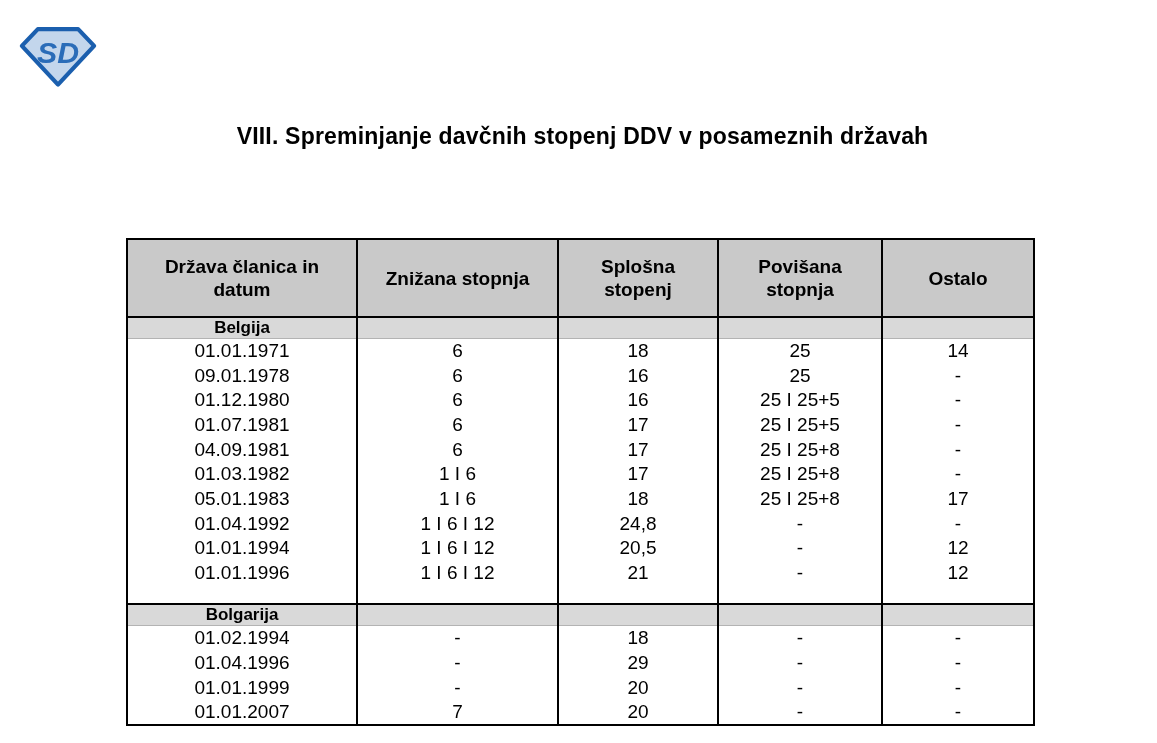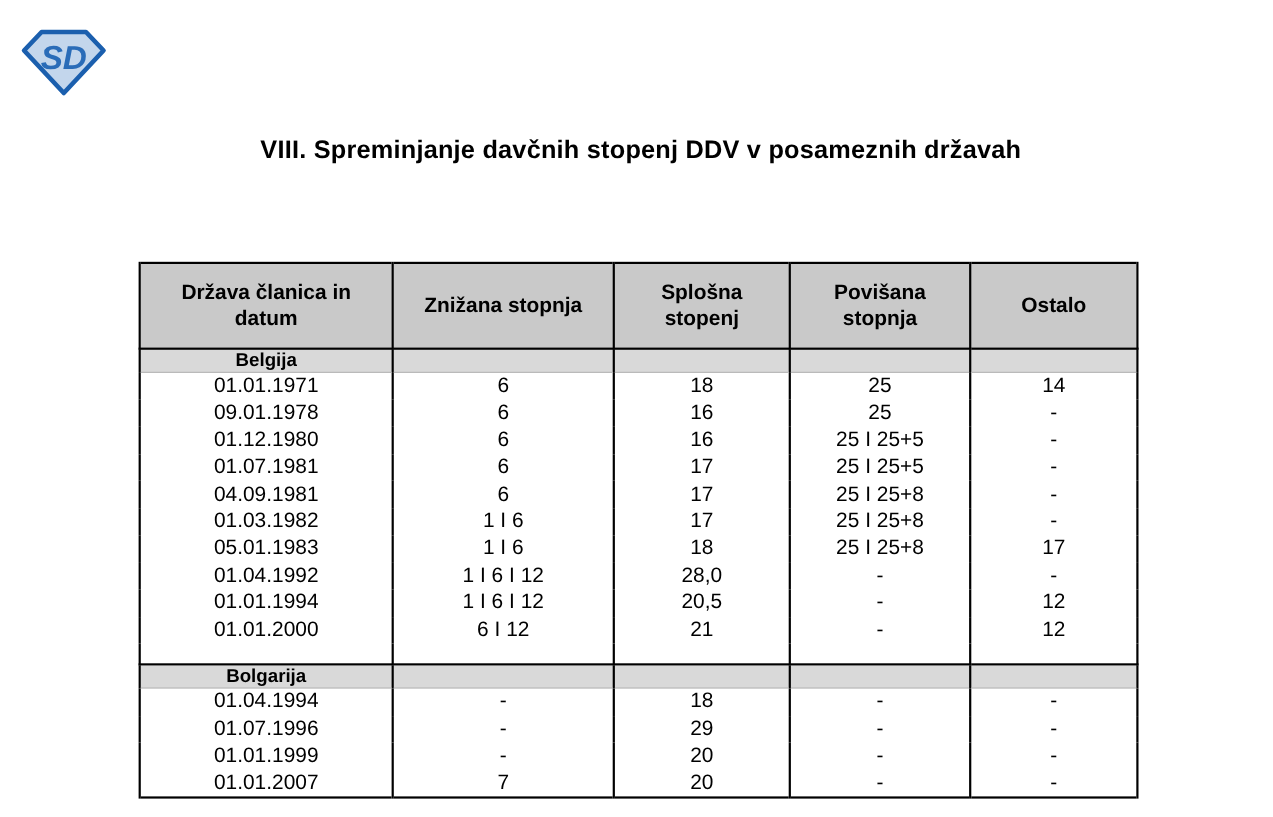--- a/index.html
+++ b/index.html
@@ -173,61 +173,61 @@
         <tr class="data-row">
           <td>05.01.1983</td>
           <td>1 I 6</td>
           <td>18</td>
           <td>25 I 25+8</td>
           <td>17</td>
         </tr>
         <tr class="data-row">
           <td>01.04.1992</td>
           <td>1 I 6 I 12</td>
-          <td>28,0</td>
+          <td>24,8</td>
           <td>-</td>
           <td>-</td>
         </tr>
         <tr class="data-row">
           <td>01.01.1994</td>
           <td>1 I 6 I 12</td>
           <td>20,5</td>
           <td>-</td>
           <td>12</td>
         </tr>
         <tr class="data-row">
-          <td>01.01.2000</td>
-          <td>6 I 12</td>
+          <td>01.01.1996</td>
+          <td>1 I 6 I 12</td>
           <td>21</td>
           <td>-</td>
           <td>12</td>
         </tr>
         <tr class="spacer-row">
           <td></td>
           <td></td>
           <td></td>
           <td></td>
           <td></td>
         </tr>
         <tr class="country-row">
           <td>Bolgarija</td>
           <td></td>
           <td></td>
           <td></td>
           <td></td>
         </tr>
         <tr class="data-row">
-          <td>01.04.1994</td>
+          <td>01.02.1994</td>
           <td>-</td>
           <td>18</td>
           <td>-</td>
           <td>-</td>
         </tr>
         <tr class="data-row">
-          <td>01.07.1996</td>
+          <td>01.04.1996</td>
           <td>-</td>
           <td>29</td>
           <td>-</td>
           <td>-</td>
         </tr>
         <tr class="data-row">
           <td>01.01.1999</td>
           <td>-</td>
           <td>20</td>
           <td>-</td>

